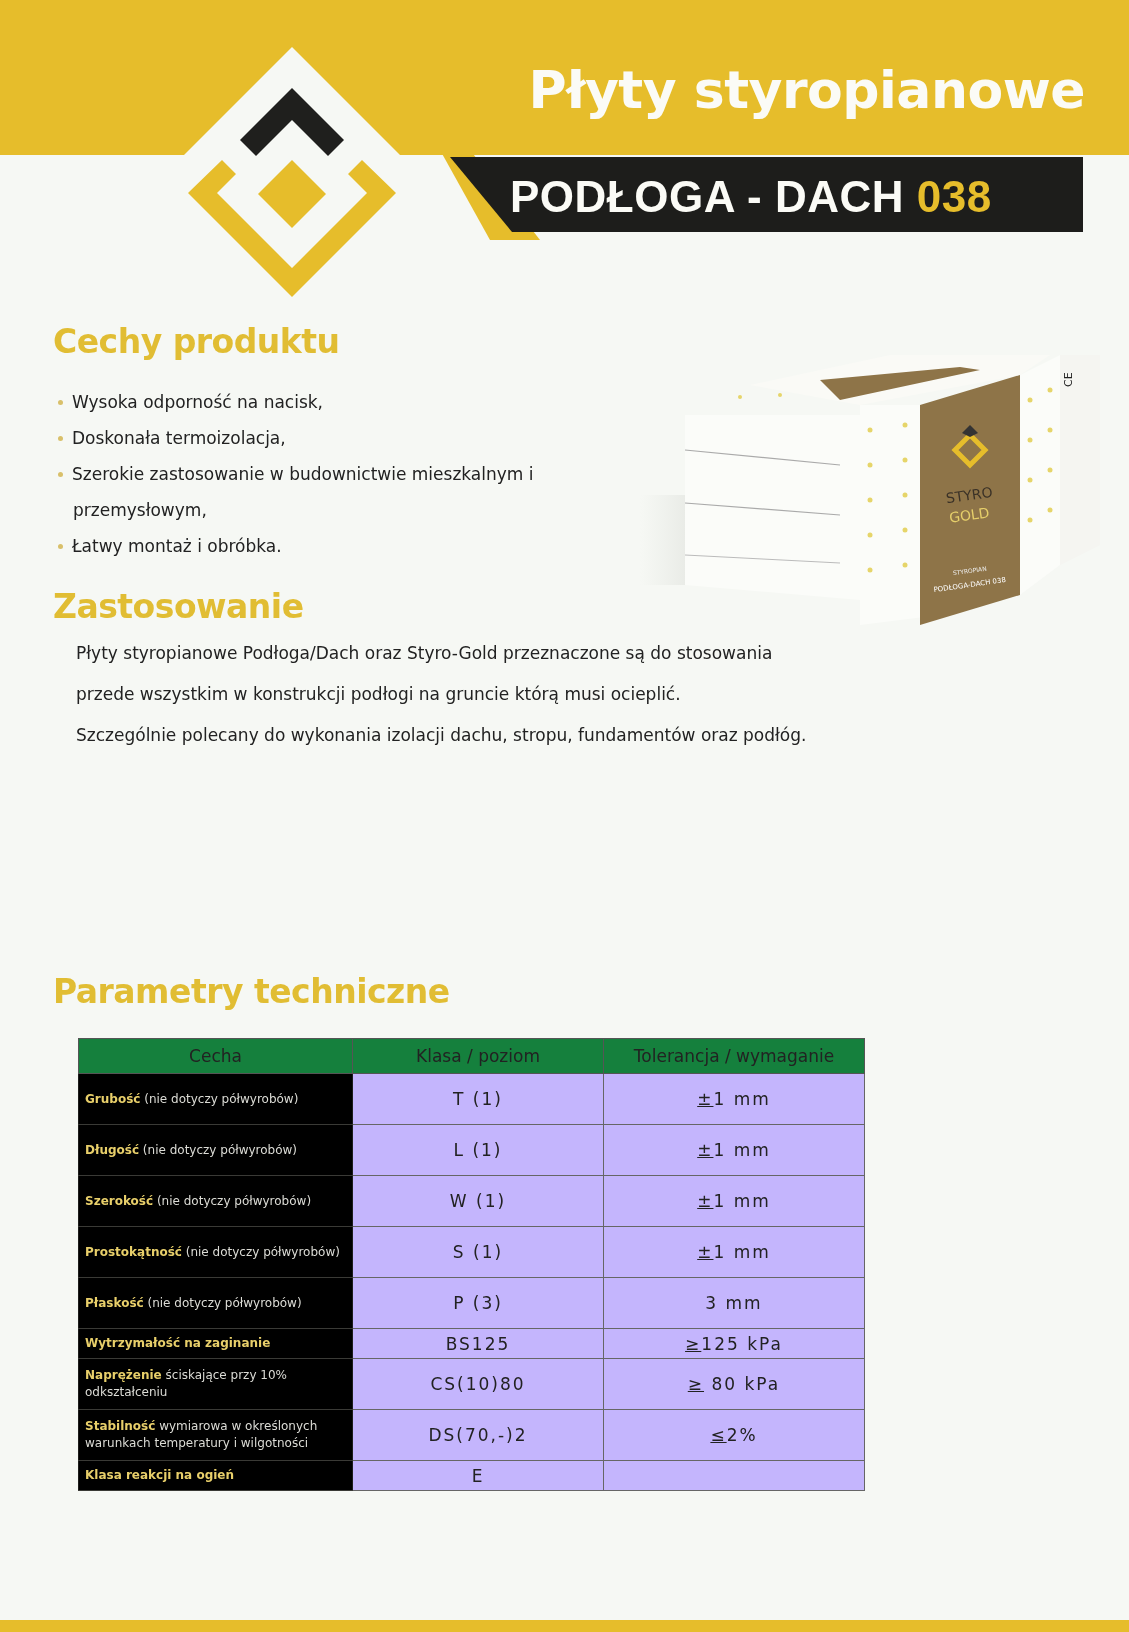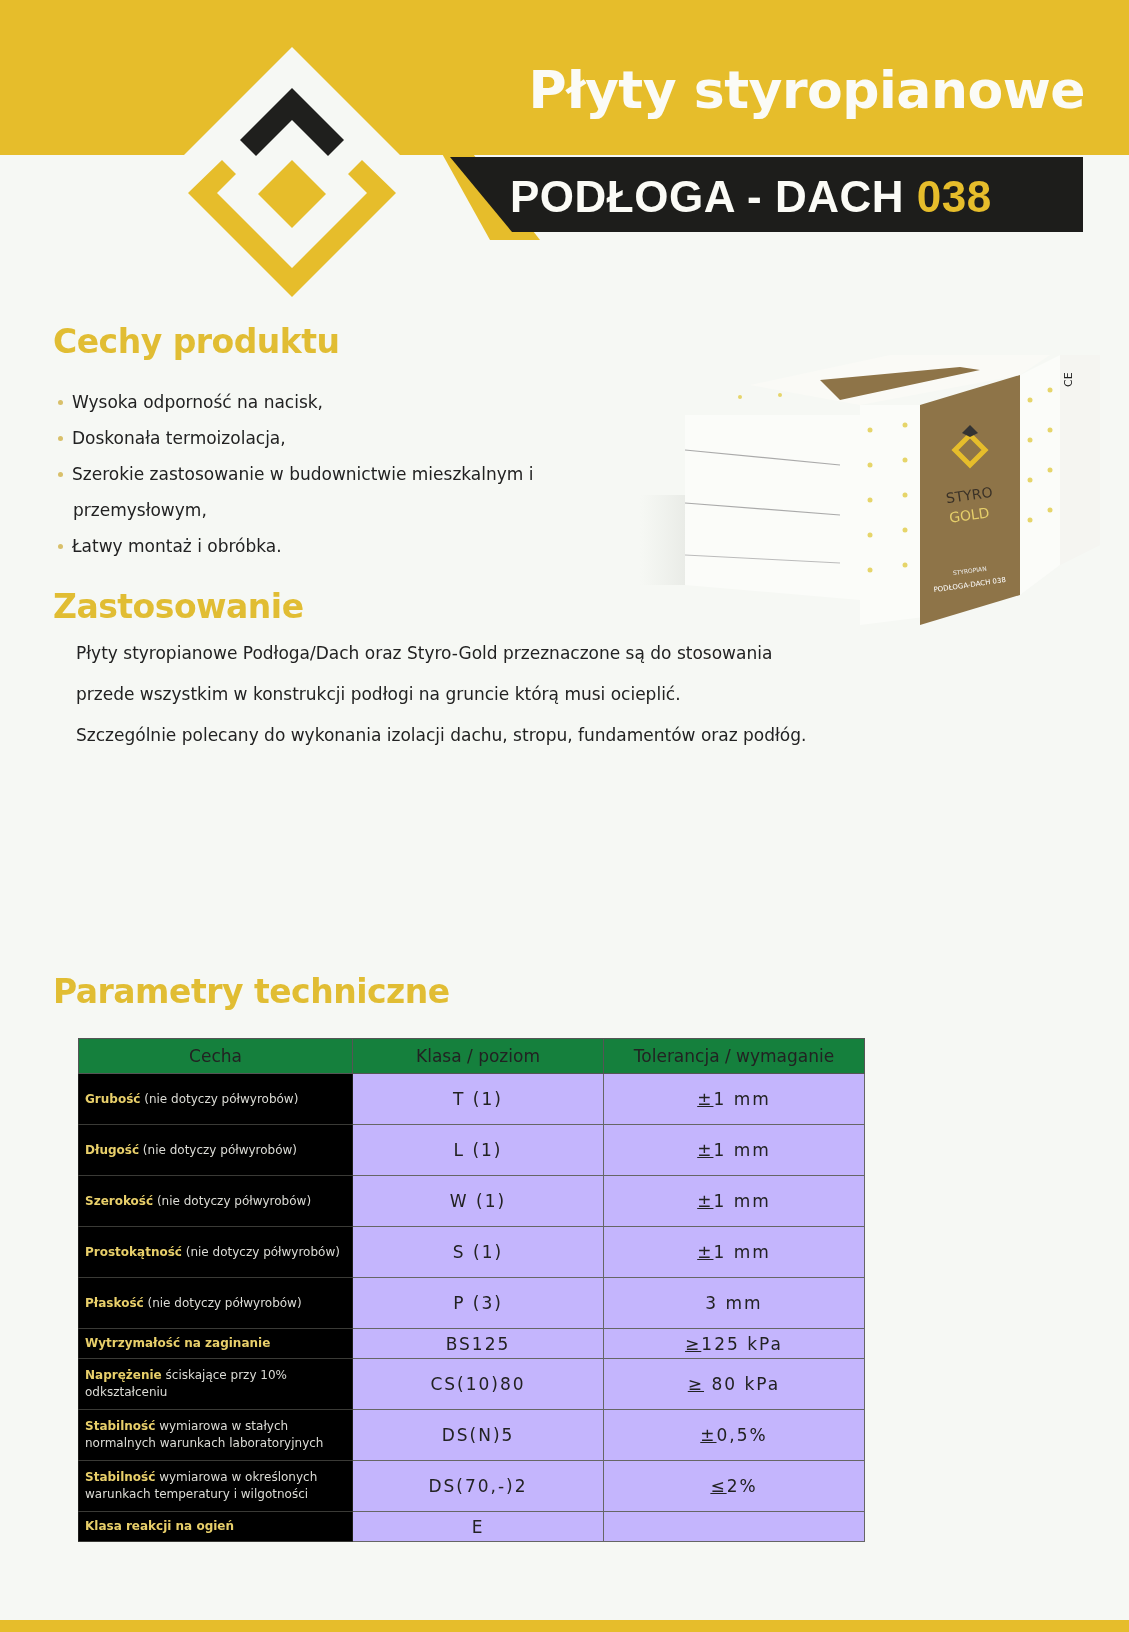--- a/index.html
+++ b/index.html
@@ -189,25 +189,20 @@
       <td class="feat"><b>Wytrzymałość na zaginanie</b><span></span></td>
       <td>BS125</td>
       <td><span class="u">≥</span><span>125 kPa</span></td>
     </tr>
     <tr style="height:51px">
       <td class="feat"><b>Naprężenie</b><span> ściskające przy 10% odkształceniu</span></td>
       <td>CS(10)80</td>
       <td><span class="u">≥</span><span> 80 kPa</span></td>
     </tr>
     <tr style="height:51px">
-      <td class="feat"><b>Stabilność</b><span> wymiarowa w stałych normalnych warunkach laboratoryjnych</span></td>
-      <td>DS(N)5</td>
-      <td><span class="u">±</span><span>0,5%</span></td>
-    </tr>
-    <tr style="height:51px">
       <td class="feat"><b>Stabilność</b><span> wymiarowa w określonych warunkach temperatury i wilgotności</span></td>
       <td>DS(70,-)2</td>
       <td><span class="u">≤</span><span>2%</span></td>
     </tr>
     <tr style="height:29px">
       <td class="feat"><b>Klasa reakcji na ogień</b><span></span></td>
       <td>E</td>
       <td><span class="u"></span><span></span></td>
     </tr>
   </tbody>

